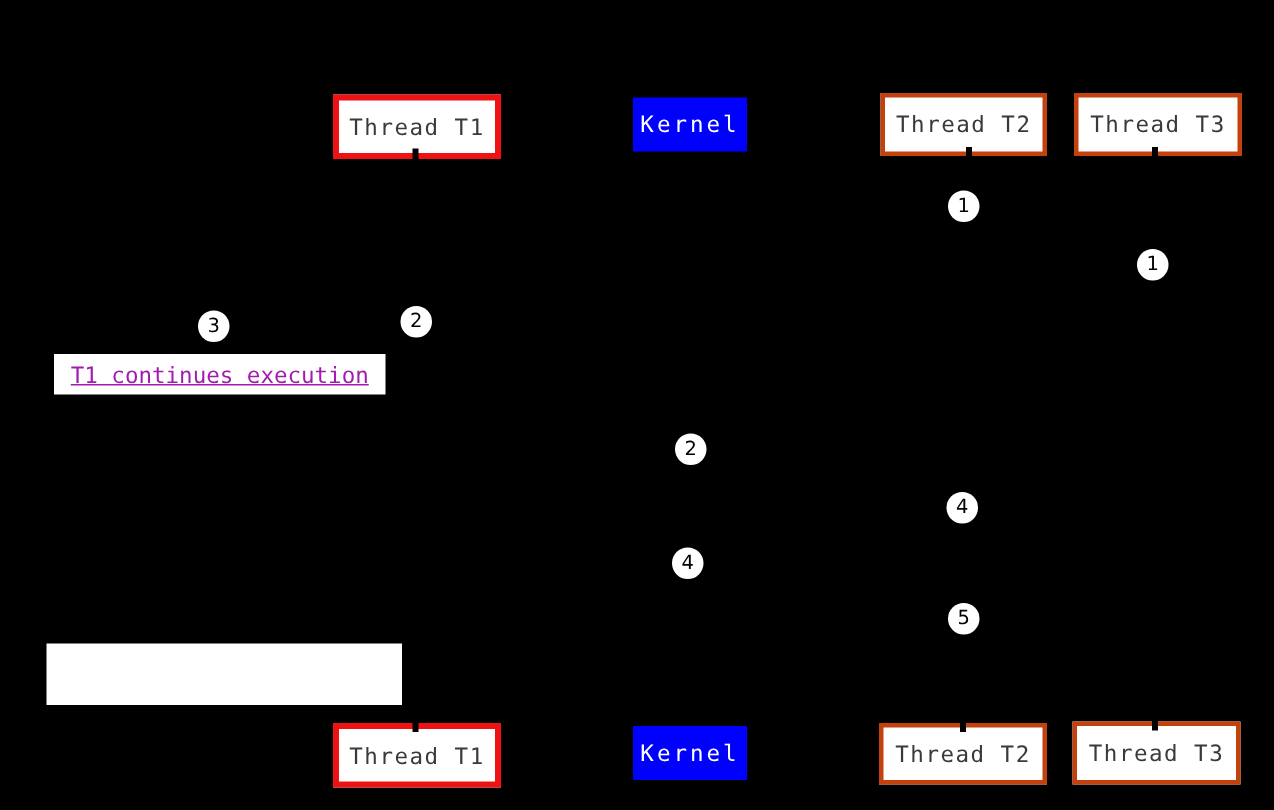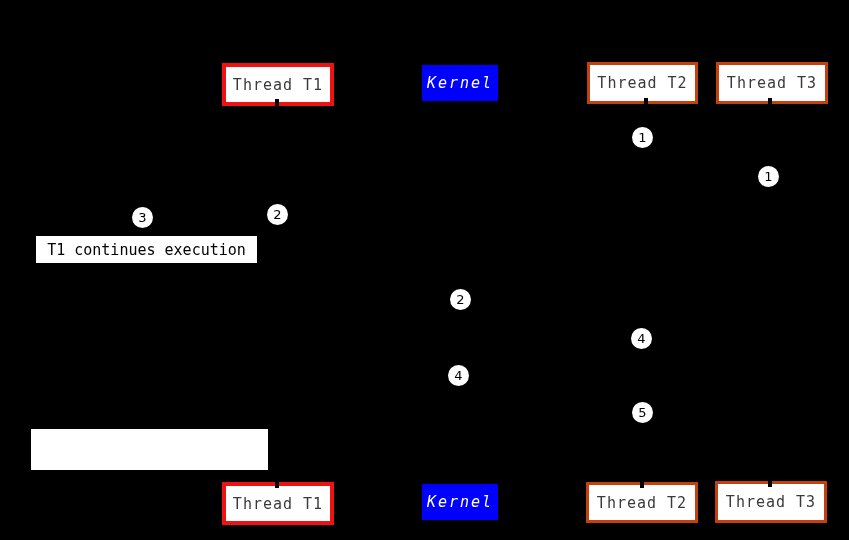--- a/index.html
+++ b/index.html
@@ -26,32 +26,32 @@
     letter-spacing: 1px;
     white-space: pre;
   }
   .node.thread-red  { border: 4px solid #ee1212; }
   .node.thread-blue { border: 3px solid #c2410c; }
   .node.kernel {
     background: #0000ff;
     color: #ffffff;
     border: none;
     letter-spacing: 2px;
-    font-style: italic;
   }
   .note {
     position: absolute;
     box-sizing: border-box;
     background: #ffffff;
-    color: #000000;
+    color: #a21caf;
     font-size: 15px;
     display: flex;
     align-items: center;
     justify-content: center;
     white-space: pre;
+    text-decoration: underline;
   }
   .step-circle {
     position: absolute;
     width: 21px; height: 21px;
     border-radius: 50%;
     background: #ffffff;
     color: #000000;
     font-family: "DejaVu Sans", sans-serif;
     font-size: 13px;
     display: flex;

